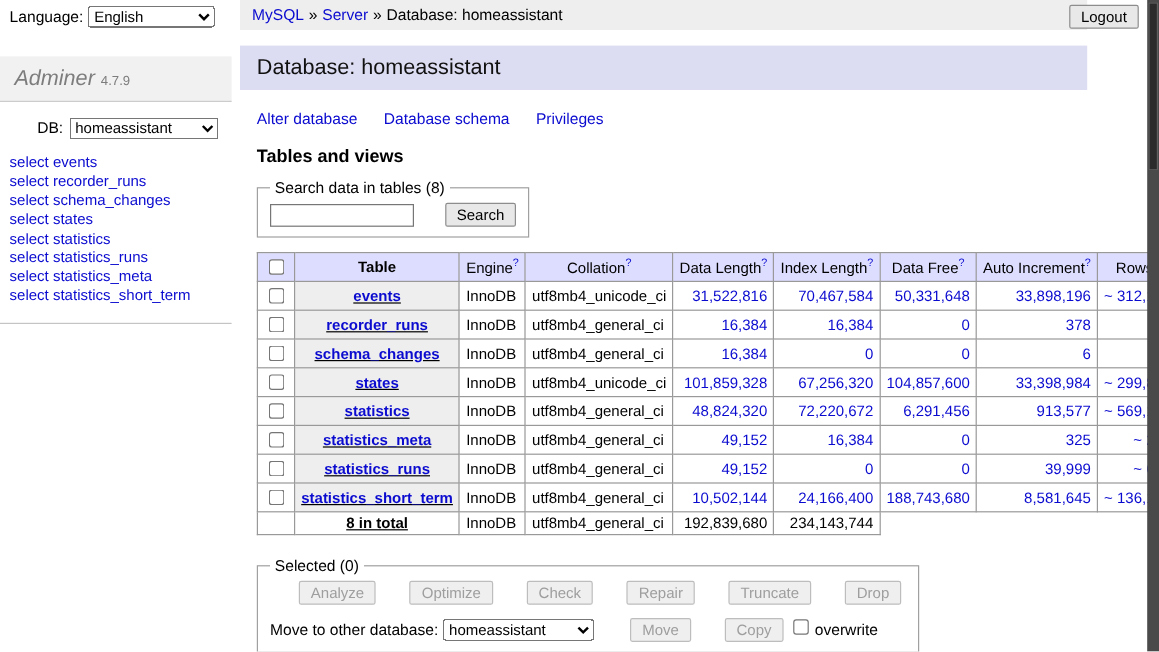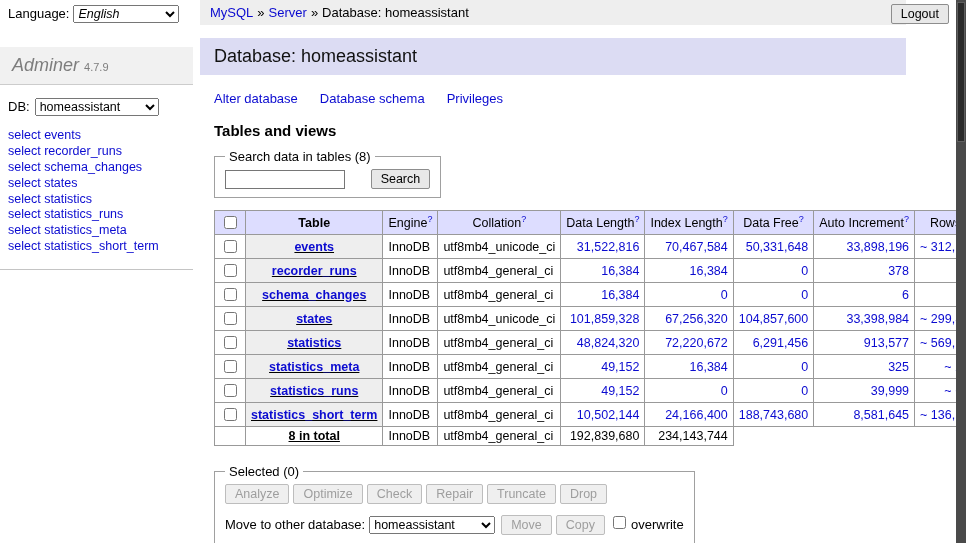--- a/index.html
+++ b/index.html
@@ -12,45 +12,45 @@
   a { color: #0b0bd0; text-decoration: none; cursor: pointer; }
   select, input, button { font-family: "Liberation Sans", sans-serif; font-size: 12.5px; }
 
   
   .scrollbar { position: absolute; right: 0; top: 0; width: 10px; height: 543px; background: #4a4a4a; z-index: 50; }
   .scrollbar .thumb { position: absolute; top: 2px; left: 1px; width: 8px; height: 140px; background: #2b2b2b; border: 1px solid #606060; }
 
   
   #sidebar { position: absolute; left: 0; top: 0; width: 193px; }
   .lang-row { padding: 5px 8px 4px; white-space: nowrap; }
-  .lang-row select { width: 106px; margin-left: 4px; font-style: italic; }
+  .lang-row select { width: 106px; margin-left: 4px; }
   h1.adminer { margin: 20px 0 0; padding: 8px 12px; background: #f1f1f1; border-bottom: 1px solid #ccc; font-size: 18px; font-weight: normal; }
   h1.adminer .app-name { color: #7d7d7d; font-style: italic; }
   h1.adminer .app-version { color: #7d7d7d; font-size: 11px; margin-left: 5px; }
-  .db-row { padding: 13px 8px 0; }
+  .db-row { padding: 13px 8px 0; margin-left: 23px; }
   .db-row label { margin-right: 5px; }
   .db-row select { width: 124px; }
   #sidebar-actions { margin: 13px 8px 0; width: 176px; line-height: 1.45; }
   #sidebar-actions a { margin-right: 10px; white-space: nowrap; }
   #sidebar-tables-wrap { padding: 12px 8px 14px; border-bottom: 1px solid #c4c4c4; }
   #sidebar-tables-wrap a { display: block; font-size: 12.5px; line-height: 1.27; }
 
   
   #main { position: absolute; left: 200px; top: 0; width: 706px; }
   .breadcrumb { background: #eee; padding: 5px 10px; font-size: 13px; }
   .breadcrumb .sep { color: #000; margin: 0 4px; }
   h2.db-title { margin: 13px 0 0; padding: 8px 14px; background: #dcdcf3; font-size: 18px; font-weight: normal; color: #111; }
   .nav-links { margin: 16px 0 0 14px; }
   .nav-links a { margin-right: 22px; }
   h3.section { font-size: 15px; font-weight: bold; margin: 16px 0 8px 14px; }
 
   fieldset { display: inline-block; border: 1px solid #a0a0a0; margin: 2px 0 0 14px; padding: 5px 10px 8px; }
   legend { padding: 0 4px; }
   .search-input { width: 120px; height: 19px; border: 1px solid #767676; padding: 1px 4px; }
-  button { padding: 2px 9px; background: #e8e8e8; border: 1px solid #8d8d8d; border-radius: 2px; color: #000; cursor: pointer; }
+  button { padding: 2px 9px; background: #e8e8e8; border: 1px solid #8d8d8d; border-radius: 2px; color: #000; cursor: pointer; margin-left: 24px; }
   button:disabled { color: #9e9e9e; border-color: #bdbdbd; background: #efefef; cursor: default; }
   .search-btn { margin-left: 22px; }
 
   table.tables { border-collapse: collapse; margin: 12px 0 0 14px; font-size: 12.5px; }
   .tables td, .tables th { border: 1px solid #999; padding: 2px 5px; white-space: nowrap; height: 15px; }
   .tables thead td, .tables thead th { background: #ddf; font-weight: normal; text-align: center; }
   .tables thead th.col-table { font-weight: bold; }
   .tables thead td:nth-child(1) { width: 20px; }
   .tables thead th:nth-child(2) { min-width: 110px; }
   .tables thead th:nth-child(3) { min-width: 44px; }

